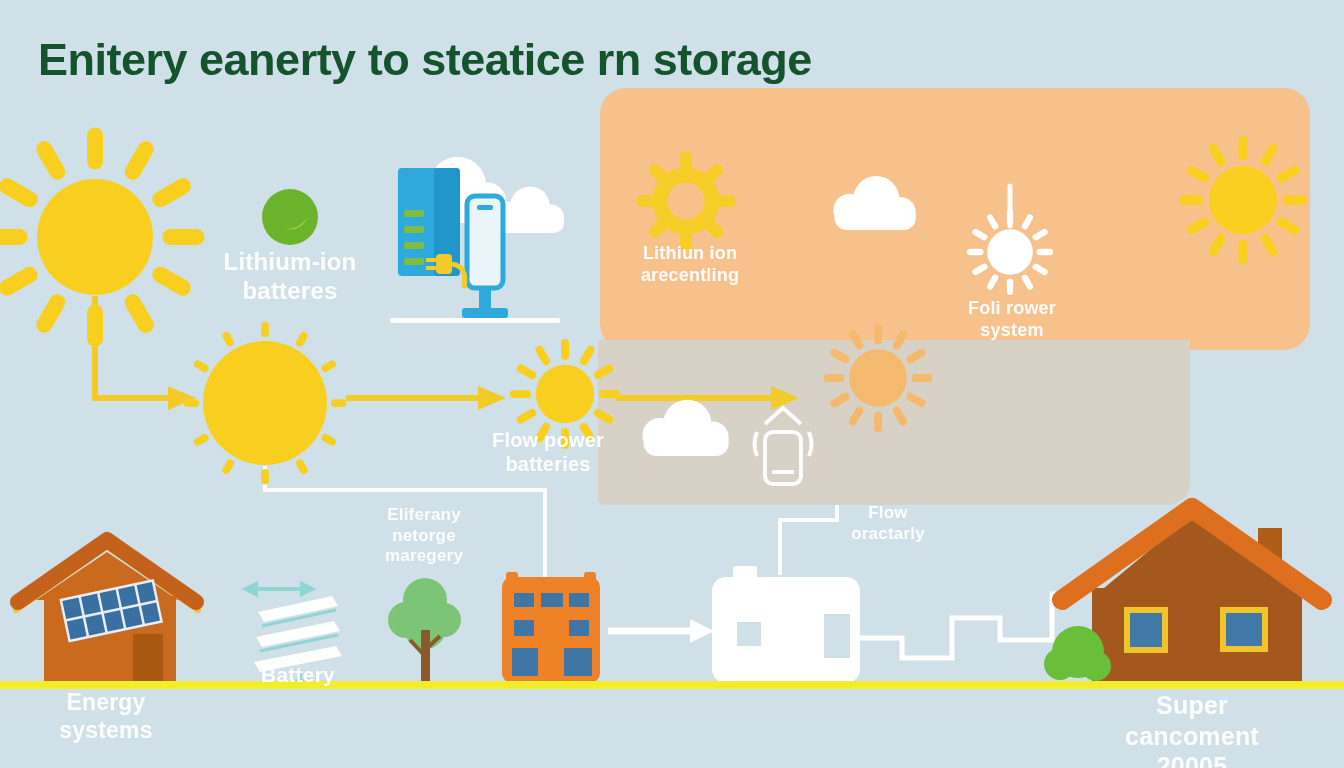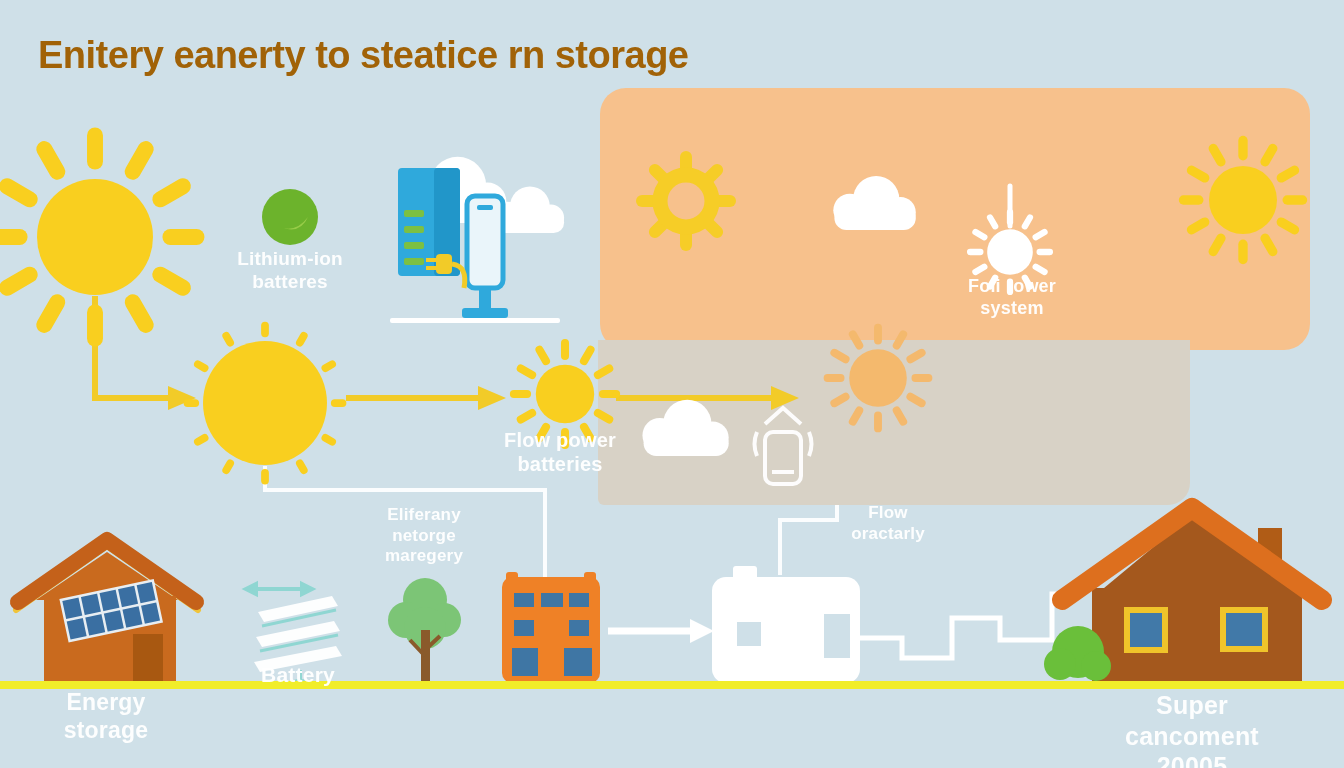--- a/index.html
+++ b/index.html
@@ -16,24 +16,24 @@
     position:absolute;left:598px;top:340px;width:592px;height:165px;
     background:#d8d2c6;border-radius:0 0 22px 6px;
   }
   svg.art{position:absolute;left:0;top:0;}
   .lbl{
     position:absolute;transform:translateX(-50%);
     color:rgba(255,255,255,.96);font-weight:bold;text-align:center;
     white-space:pre-line;line-height:1.22;letter-spacing:.2px;
   }
   #title{
-    position:absolute;left:38px;top:34px;color:#a16207;font-weight:bold;
-    font-size:38px;letter-spacing:-.5px;white-space:nowrap;
-  }
-  .fs17{font-size:17px}.fs18{font-size:18px}.fs19{font-size:19px}
+    position:absolute;left:38px;top:34px;color:#14532d;font-weight:bold;
+    font-size:45px;letter-spacing:-.5px;white-space:nowrap;
+  }
+  .fs17{font-size:17px}.fs18{font-size:18px}.fs19{font-size:24px}
   .fs20{font-size:20px}.fs21{font-size:21px}.fs23{font-size:23px}.fs25{font-size:25px}
 </style>
 </head>
 <body>
 
 <div id="stage">
 
   <div class="panel-orange"></div>
   <div class="panel-grey"></div>
 
@@ -260,37 +260,39 @@
     </g>
 
     <rect x="0" y="681" width="1344" height="8" fill="#f1ed2a"></rect>
   </svg>
 
   <div id="title">Enitery eanerty to steatice rn storage</div>
 
   <div class="lbl fs19" style="left:290px;top:247px">Lithium-ion
 batteres</div>
 
-
-  <div class="lbl fs18" style="left:1012px;top:276px">Foli rower
+  <div class="lbl fs18" style="left:690px;top:243px">Lithiun ion
+arecentling</div>
+
+  <div class="lbl fs18" style="left:1012px;top:298px">Foli rower
 system</div>
 
 
-  <div class="lbl fs20" style="left:560px;top:428px">Flow power
+  <div class="lbl fs20" style="left:548px;top:428px">Flow power
 batteries</div>
 
   <div class="lbl fs17" style="left:424px;top:505px">Eliferany
 netorge
 maregery</div>
 
   <div class="lbl fs17" style="left:888px;top:503px">Flow
 oractarly</div>
 
   <div class="lbl fs23" style="left:106px;top:688px">Energy
-storage</div>
+systems</div>
 
   <div class="lbl fs21" style="left:298px;top:662px">Battery</div>
 
 
   <div class="lbl fs25" style="left:1192px;top:690px">Super cancoment
 20005 infroucch 1000y</div>
 
 </div>
 
 </body></html>

